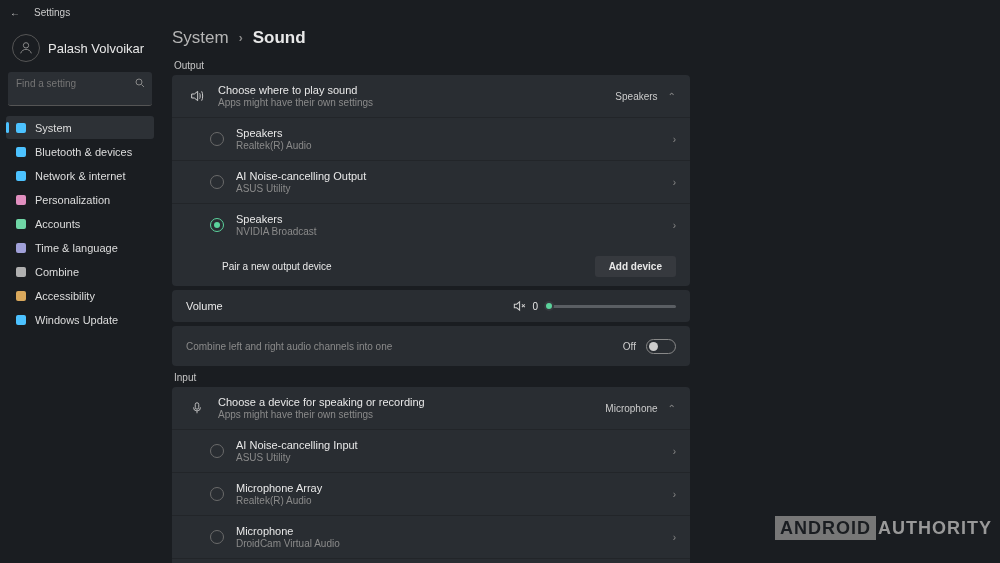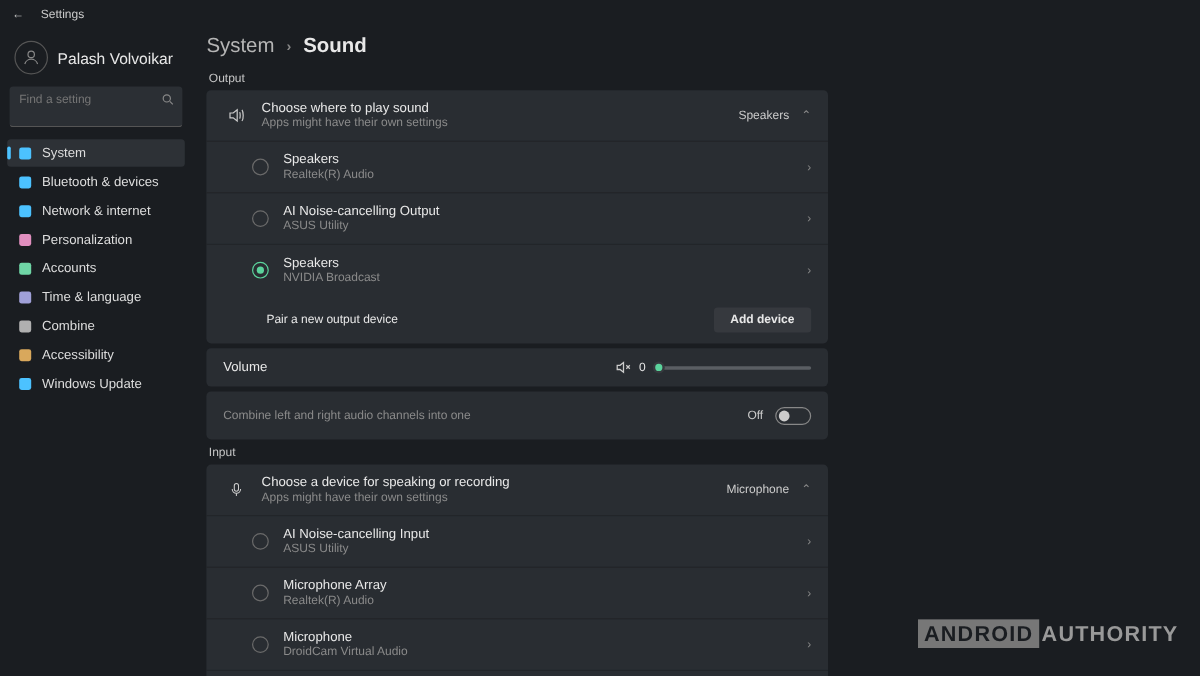--- a/index.html
+++ b/index.html
@@ -43,21 +43,21 @@
 .pair { padding-left:50px; font-size:10px; }
 .btn { background:#36393e; padding:5px 14px; border-radius:3px; font-size:10px; cursor:pointer;font-weight:bold; }
 .vol-row { padding:9px 14px; display:flex; align-items:center; }
 .vol-row .lbl { flex:1; font-size:11px; }
 .vol-row .val { font-size:10px; margin:0 8px 0 6px; }
 .slider { width:130px; height:3px; background:#5a5e63; border-radius:2px; position:relative; }
 .slider .fill { position:absolute; left:0; top:0; bottom:0; background:#5bd39c; border-radius:2px; }
 .slider .thumb { position:absolute; top:-3.5px; width:10px; height:10px; background:#5bd39c; border:2px solid #36393e; border-radius:50%; margin-left:-5px; }
 .toggle { width:30px; height:15px; border:1px solid #888; border-radius:8px; position:relative; }
 .toggle .knob { position:absolute; width:9px; height:9px; background:#ccc; border-radius:50%; top:2px; left:2px; }
-.watermark { position:absolute; right:18px; bottom:24px; font-size:18px; font-weight:700; letter-spacing:1px; color:#999; }
+.watermark { position:absolute; right:8px; bottom:24px; font-size:18px; font-weight:700; letter-spacing:1px; color:#999; }
 .watermark .box { background:#777; color:#1a1d21; padding:2px 5px; margin-right:2px; }
 </style>
 </head>
 <body>
 
 <div class="topbar">
   <span class="back">←</span>
   <span>Settings</span>
 </div>
 

